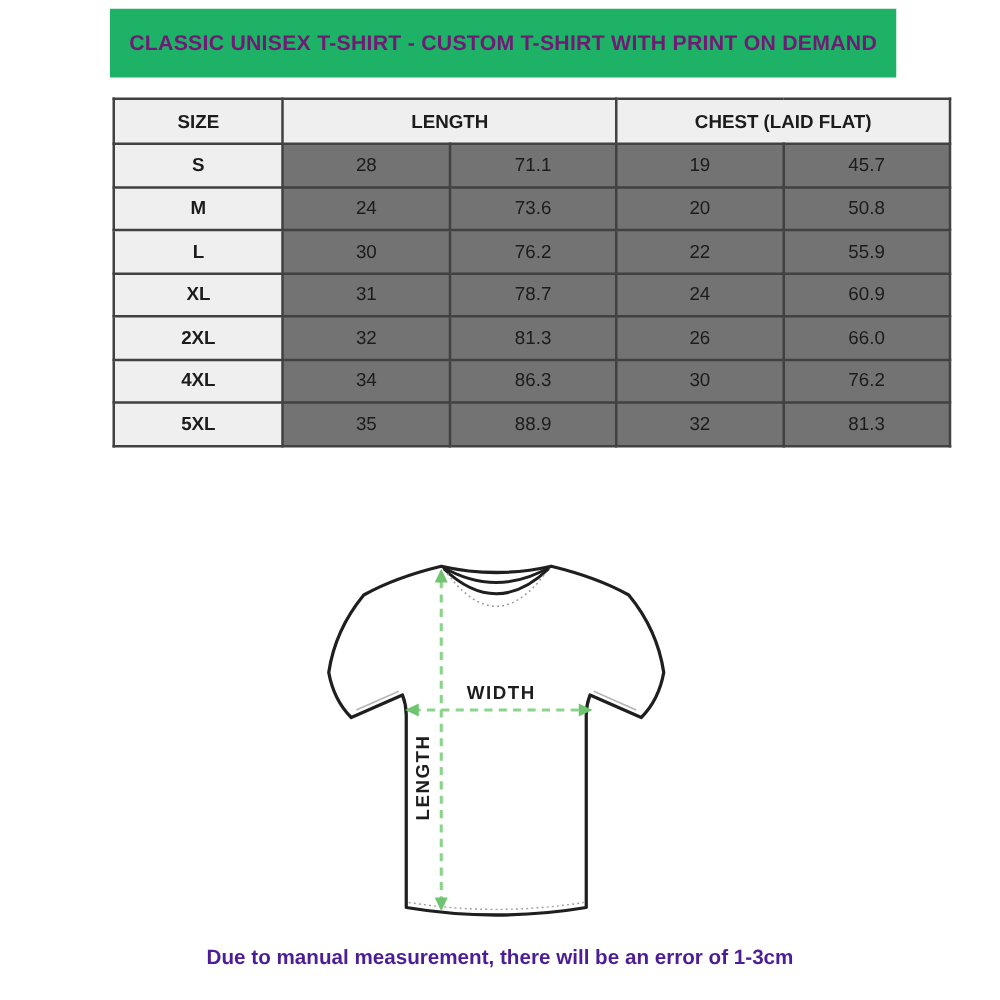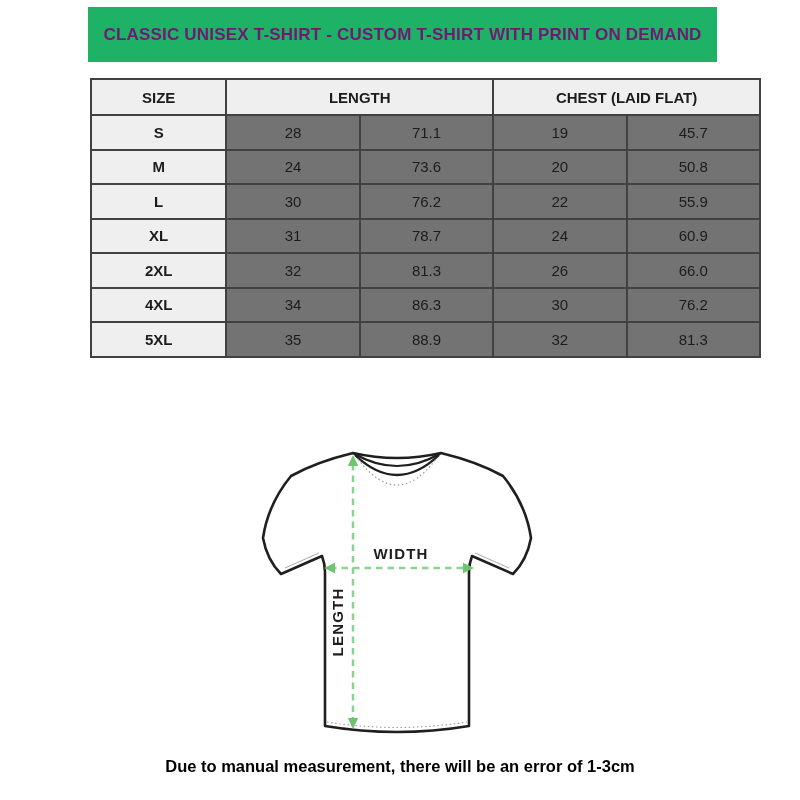--- a/index.html
+++ b/index.html
@@ -68,21 +68,21 @@
   }
 
   
   .disclaimer {
     position: absolute;
     left: 0; top: 757px;
     width: 800px;
     text-align: center;
     font-size: 16.5px;
     font-weight: bold;
-    color: #000000;
+    color: #4c1d95;
   }
 </style>
 </head>
 <body>
 
 <div id="canvas">
 
   <div class="banner">
     <span class="banner-title">CLASSIC UNISEX T-SHIRT - CUSTOM T-SHIRT WITH PRINT ON DEMAND</span>
   </div>

